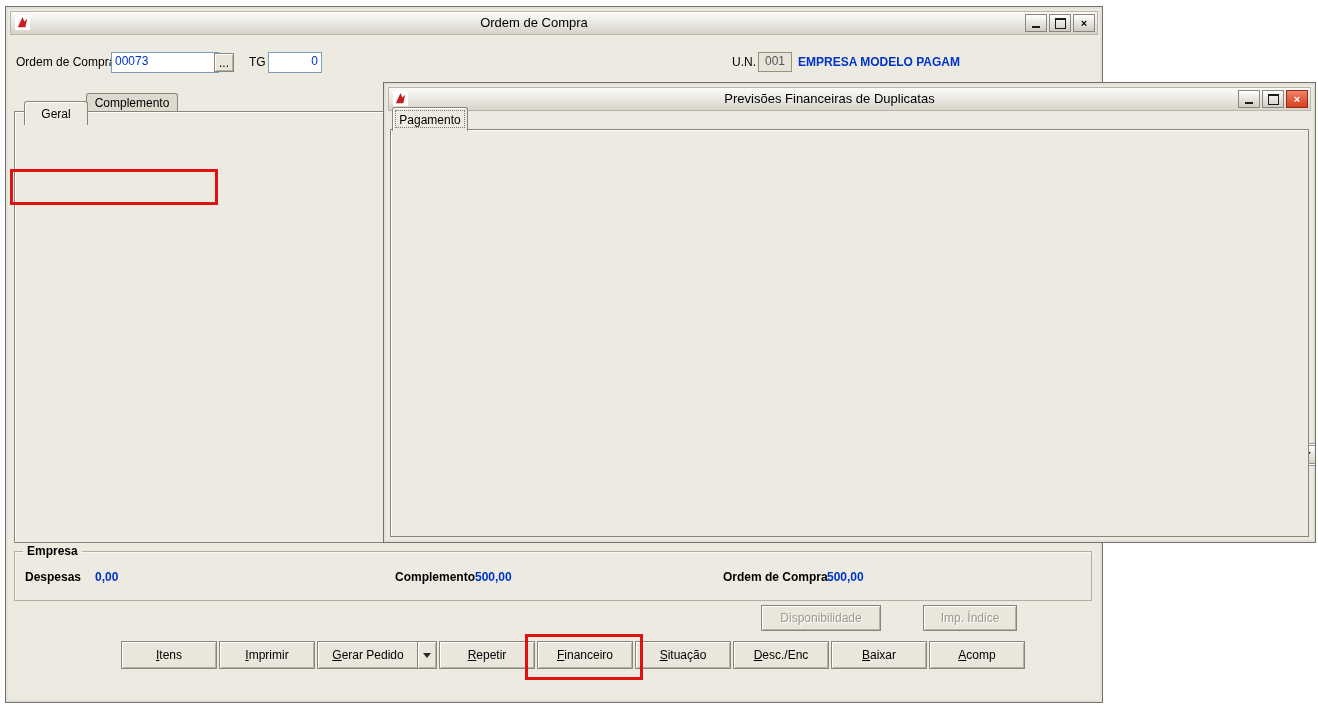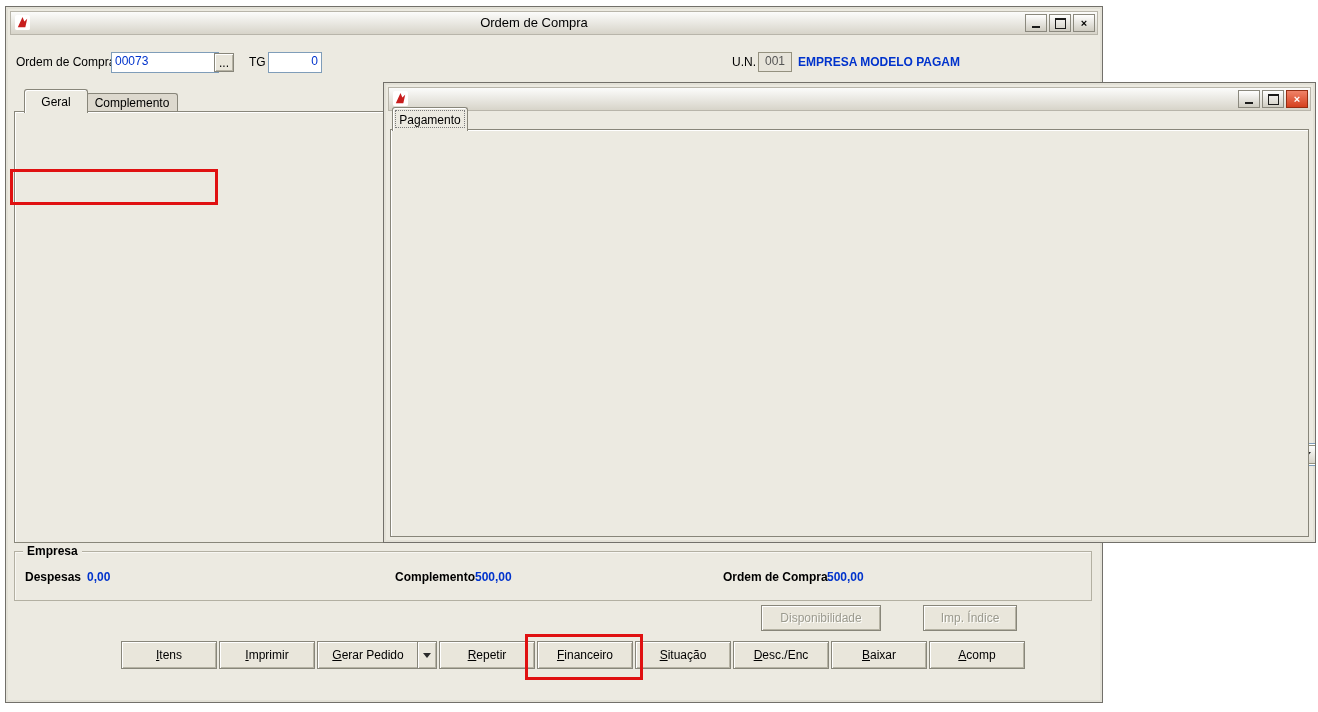--- a/index.html
+++ b/index.html
@@ -84,21 +84,21 @@
     <span class="lbl" style="left:10px;top:48px">Ordem de Compra</span>
     <div class="inp" style="left:105px;top:45px;width:100px;height:19px">00073</div>
     <div class="btn" style="left:208px;top:46px;width:18px;height:17px">...</div>
     <span class="lbl" style="left:243px;top:48px">TG</span>
     <div class="inp rt" style="left:262px;top:45px;width:46px;height:19px">0</div>
     <span class="lbl" style="left:726px;top:48px">U.N.</span>
     <div class="unbox" style="left:752px;top:45px;width:32px;height:18px">001</div>
     <span class="lbl nv b" style="left:792px;top:48px">EMPRESA MODELO PAGAM</span>
 
     <div class="tabpage" style="left:8px;top:104px;width:1076px;height:430px"></div>
-    <div class="tab on" style="left:18px;top:82px;width:62px;height:23px">Geral</div>
+    <div class="tab on" style="left:18px;top:94px;width:62px;height:23px">Geral</div>
     <div class="tab off" style="left:80px;top:86px;width:90px;height:18px">Complemento</div>
 
     <span class="lbl" style="left:17px;top:130px">Fornecedor</span>
     <div class="inp" style="left:160px;top:126px;width:64px;height:19px">002719</div>
     <span class="lbl nv b" style="left:232px;top:130px">FORNECEDOR RS</span>
 
     <span class="lbl" style="left:17px;top:151px">Tipo de Operação</span>
     <div class="inp" style="left:160px;top:147px;width:64px;height:19px">110.1A</div>
     <span class="lbl nv" style="left:233px;top:151px">1.10.1</span>
     <span class="lbl nv b" style="left:302px;top:151px">COMPRA</span>
@@ -158,21 +158,21 @@
           <i class="tri-d"></i>
         </span>
     </div>
 
     <span class="lbl" style="left:20px;top:462px">Representante</span>
     <div class="inp" style="left:124px;top:458px;width:86px;height:19px"></div>
 
     <div class="group" style="left:8px;top:544px;width:1076px;height:48px">
       <span class="gtitle">Empresa</span>
       <span class="lbl b" style="left:10px;top:18px">Despesas</span>
-      <span class="lbl nv b" style="left:72px;top:18px">0,00</span>
+      <span class="lbl nv b" style="left:80px;top:18px">0,00</span>
       <span class="lbl b" style="left:380px;top:18px">Complemento</span>
       <span class="lbl nv b" style="left:460px;top:18px">500,00</span>
       <span class="lbl b" style="left:708px;top:18px">Ordem de Compra</span>
       <span class="lbl nv b" style="left:812px;top:18px">500,00</span>
     </div>
 
     <div class="btn dis" style="left:755px;top:598px;width:118px;height:24px">Disponibilidade</div>
     <div class="btn dis" style="left:917px;top:598px;width:92px;height:24px">Imp. Índice</div>
 
     <div class="btn" style="left:115px;top:634px;width:94px;height:26px"><u>I</u>tens</div>
@@ -191,20 +191,21 @@
   </section>
 
   <section class="window" style="left:383px;top:82px;width:931px;height:459px;z-index:10">
     <div class="titlebar">
       <span class="appicon">
         <svg width="15" height="15" viewBox="0 0 16 16">
             <rect x="0" y="0" width="16" height="16" rx="2" fill="#fff"></rect>
             <path d="M3 13 L8 2 L10 7 L13 4 L11 13 Z" fill="#c81e1e"></path>
           </svg>
       </span>
+      <span class="title">Previsões Financeiras de Duplicatas</span>
       <span class="tb-ctrls">
         <span class="tb-btn">
             <i class="g-min"></i>
           </span>
         <span class="tb-btn">
             <i class="g-max"></i>
           </span>
         <span class="tb-btn red">
             <b>×</b>
           </span>

